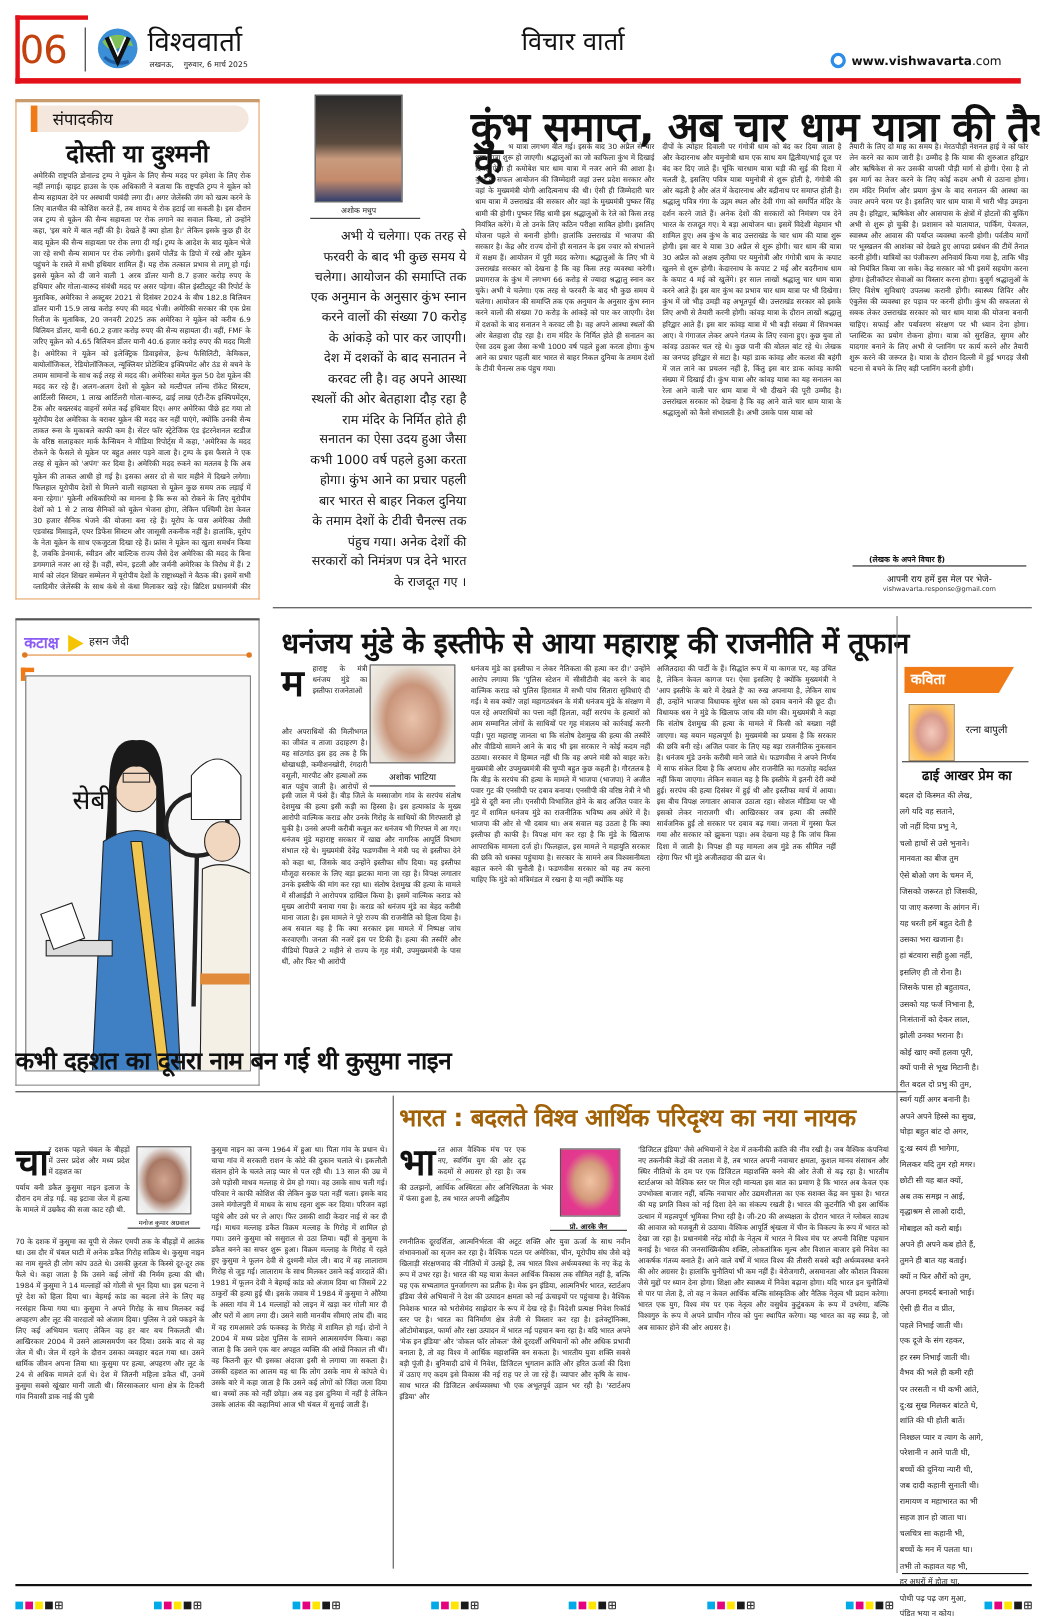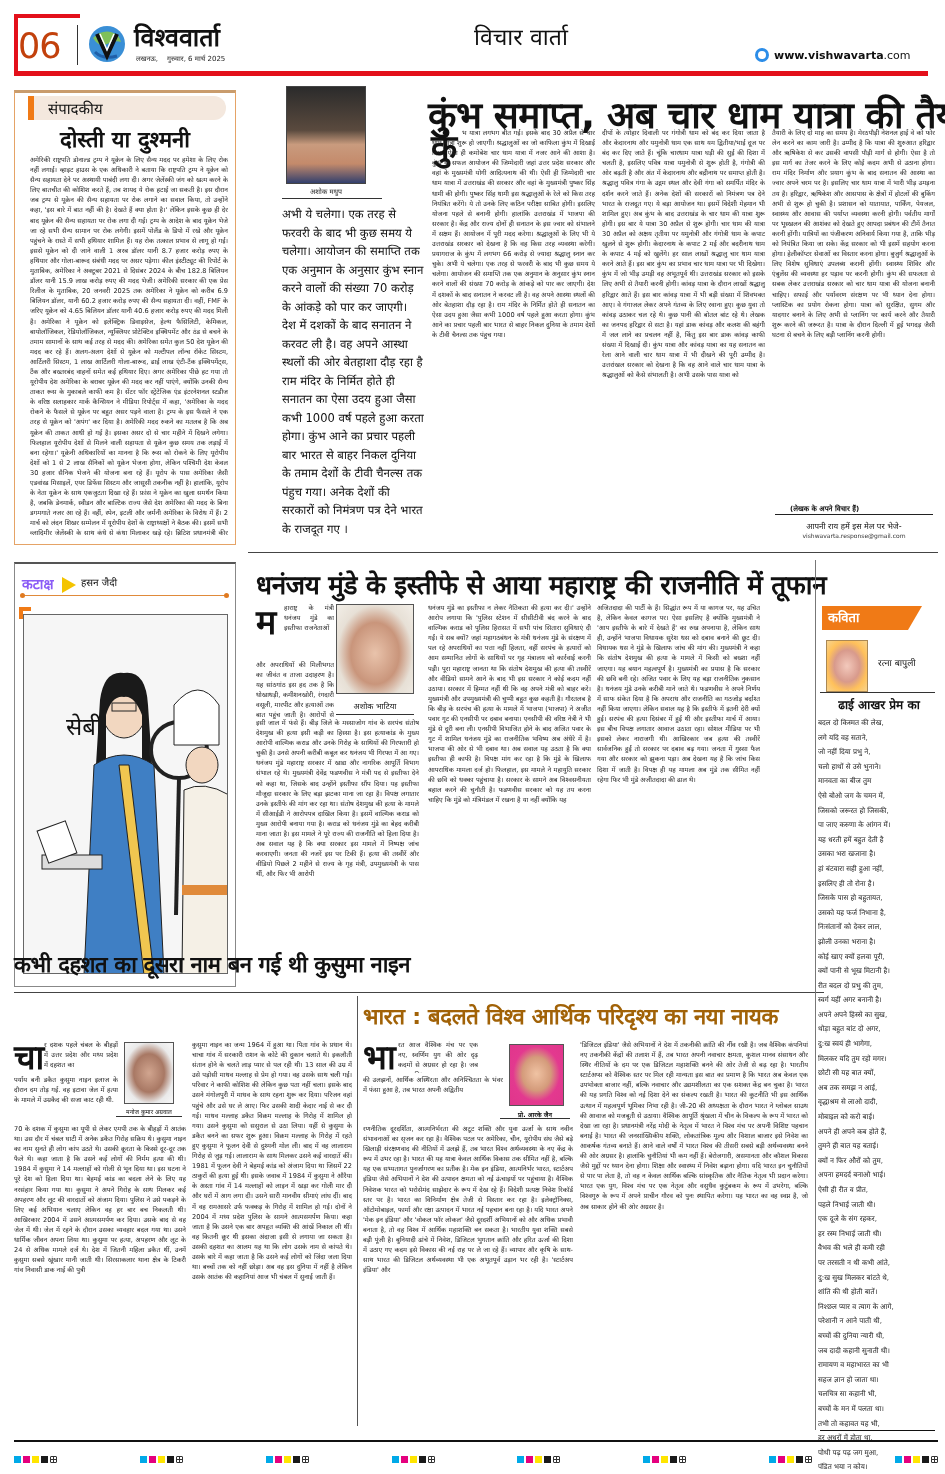--- a/index.html
+++ b/index.html
@@ -7,21 +7,21 @@
 body{font-family:"DejaVu Sans","Liberation Sans",sans-serif;color:#1a1a1a;position:relative}
 .abs{position:absolute}
 .txt{font-size:6.6px;line-height:10.1px;text-align:justify;color:#222;overflow:hidden}
 
 
 #hdr-box{left:14px;top:14px;width:66px;height:62px;border:4px solid #e3101a;border-right:none;border-bottom:none}
 #hdr-line{left:14px;top:71px;width:914px;height:5px;background:#e3101a}
 #page-no{left:18px;top:26px;font-size:35px;font-family:"DejaVu Sans",sans-serif;color:#c2410c;letter-spacing:-1px}
 #hdr-sep{left:77px;top:25px;width:1px;height:40px;background:#333}
 #logo{left:87px;top:22px;width:40px;height:44px}
-#paper-name{left:134px;top:19px;font-size:25px;font-weight:bold;color:#111}
+#paper-name{left:134px;top:19px;font-size:25px;font-weight:normal;color:#111}
 #paper-date{left:136px;top:54px;font-size:7px;color:#222;white-space:pre}
 #section-title{left:474px;top:20px;font-size:23px;color:#111}
 #web{left:755px;top:48px;font-size:11px;font-weight:bold;color:#111;display:flex;align-items:center;gap:5px}
 #web .com{font-weight:normal}
 #ie-icon{width:14px;height:14px;border-radius:50%;border:3px solid #2c8de8;position:relative}
 
 
 #editorial{left:14px;top:90px;width:222px;height:455px;border:1px solid #e5a366;border-top:3px solid #c99c6d;background:#fff}
 #ed-tab{left:28px;top:96px;width:198px;height:24px;background:#f4e8de;border-radius:0 12px 12px 0}
 #ed-tab-bar{left:28px;top:96px;width:6px;height:24px;background:#f07a16}
@@ -37,21 +37,21 @@
 #kt-rule{left:22px;top:595px;width:205px;height:1px;background:#e08a3a}
 #kt-dot1{left:20px;top:593px;width:5px;height:5px;border-radius:50%;background:#e07a20}
 #kt-dot2{left:224px;top:593px;width:5px;height:5px;border-radius:50%;background:#e07a20}
 #kt-corner{left:19px;top:607px;width:12px;height:12px;border-top:4px solid #f07a16;border-left:4px solid #f07a16}
 #cartoon{left:23px;top:614px;width:205px;height:360px;border:1px solid #666;background:#f8f8f8;overflow:hidden}
 
 
 #author1-photo{left:286px;top:86px;width:80px;height:98px;background:linear-gradient(180deg,#2b2b2b 0%,#5a4a3e 45%,#c99b7e 60%,#c48a6b 80%,#33406d 100%);border:1px solid #444}
 #author1-name{left:286px;top:187px;width:80px;text-align:center;font-size:7px;color:#222}
 #author1-rule{left:282px;top:198px;width:100px;height:1px;background:#333}
-#pull1{left:282px;top:205px;width:142px;text-align:left;font-size:11.5px;line-height:18.5px;color:#111}
+#pull1{left:282px;top:205px;width:142px;text-align:right;font-size:11.5px;line-height:18.5px;color:#111}
 #art1-title{left:428px;top:88px;font-size:37px;font-weight:bold;color:#111;letter-spacing:-0.5px;white-space:nowrap}
 #art1-drop{left:431px;top:130px;font-size:34px;font-weight:bold;line-height:34px;color:#111}
 #art1-c1{left:432px;top:128px;width:163px;height:420px}
 #art1-c2{left:602px;top:128px;width:163px;height:420px}
 #art1-c3{left:772px;top:128px;width:163px;height:370px}
 #art1-note{left:790px;top:504px;font-size:7px;font-weight:bold;color:#111}
 #art1-rule2{left:775px;top:514px;width:158px;height:1px;background:#222}
 #resp-1{left:775px;top:520px;width:158px;text-align:center;font-size:8px;color:#111}
 #resp-2{left:775px;top:532px;width:158px;text-align:center;font-size:6px;color:#333}
 #hr1{left:248px;top:552px;width:690px;height:1px;background:#444}

